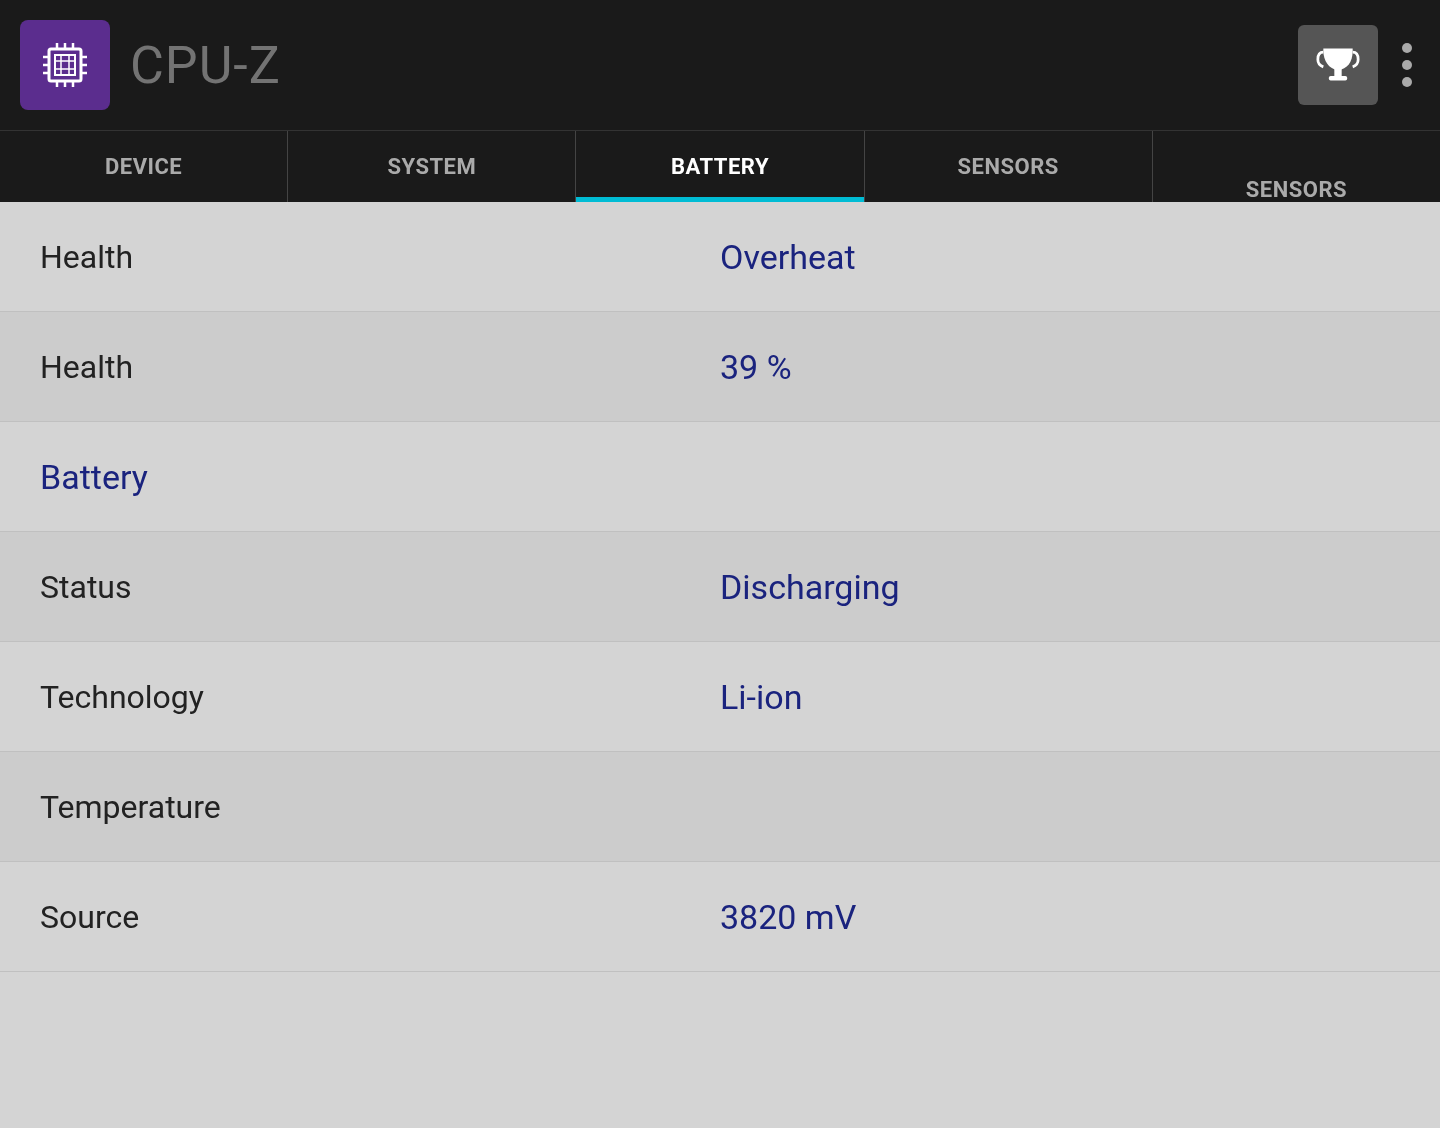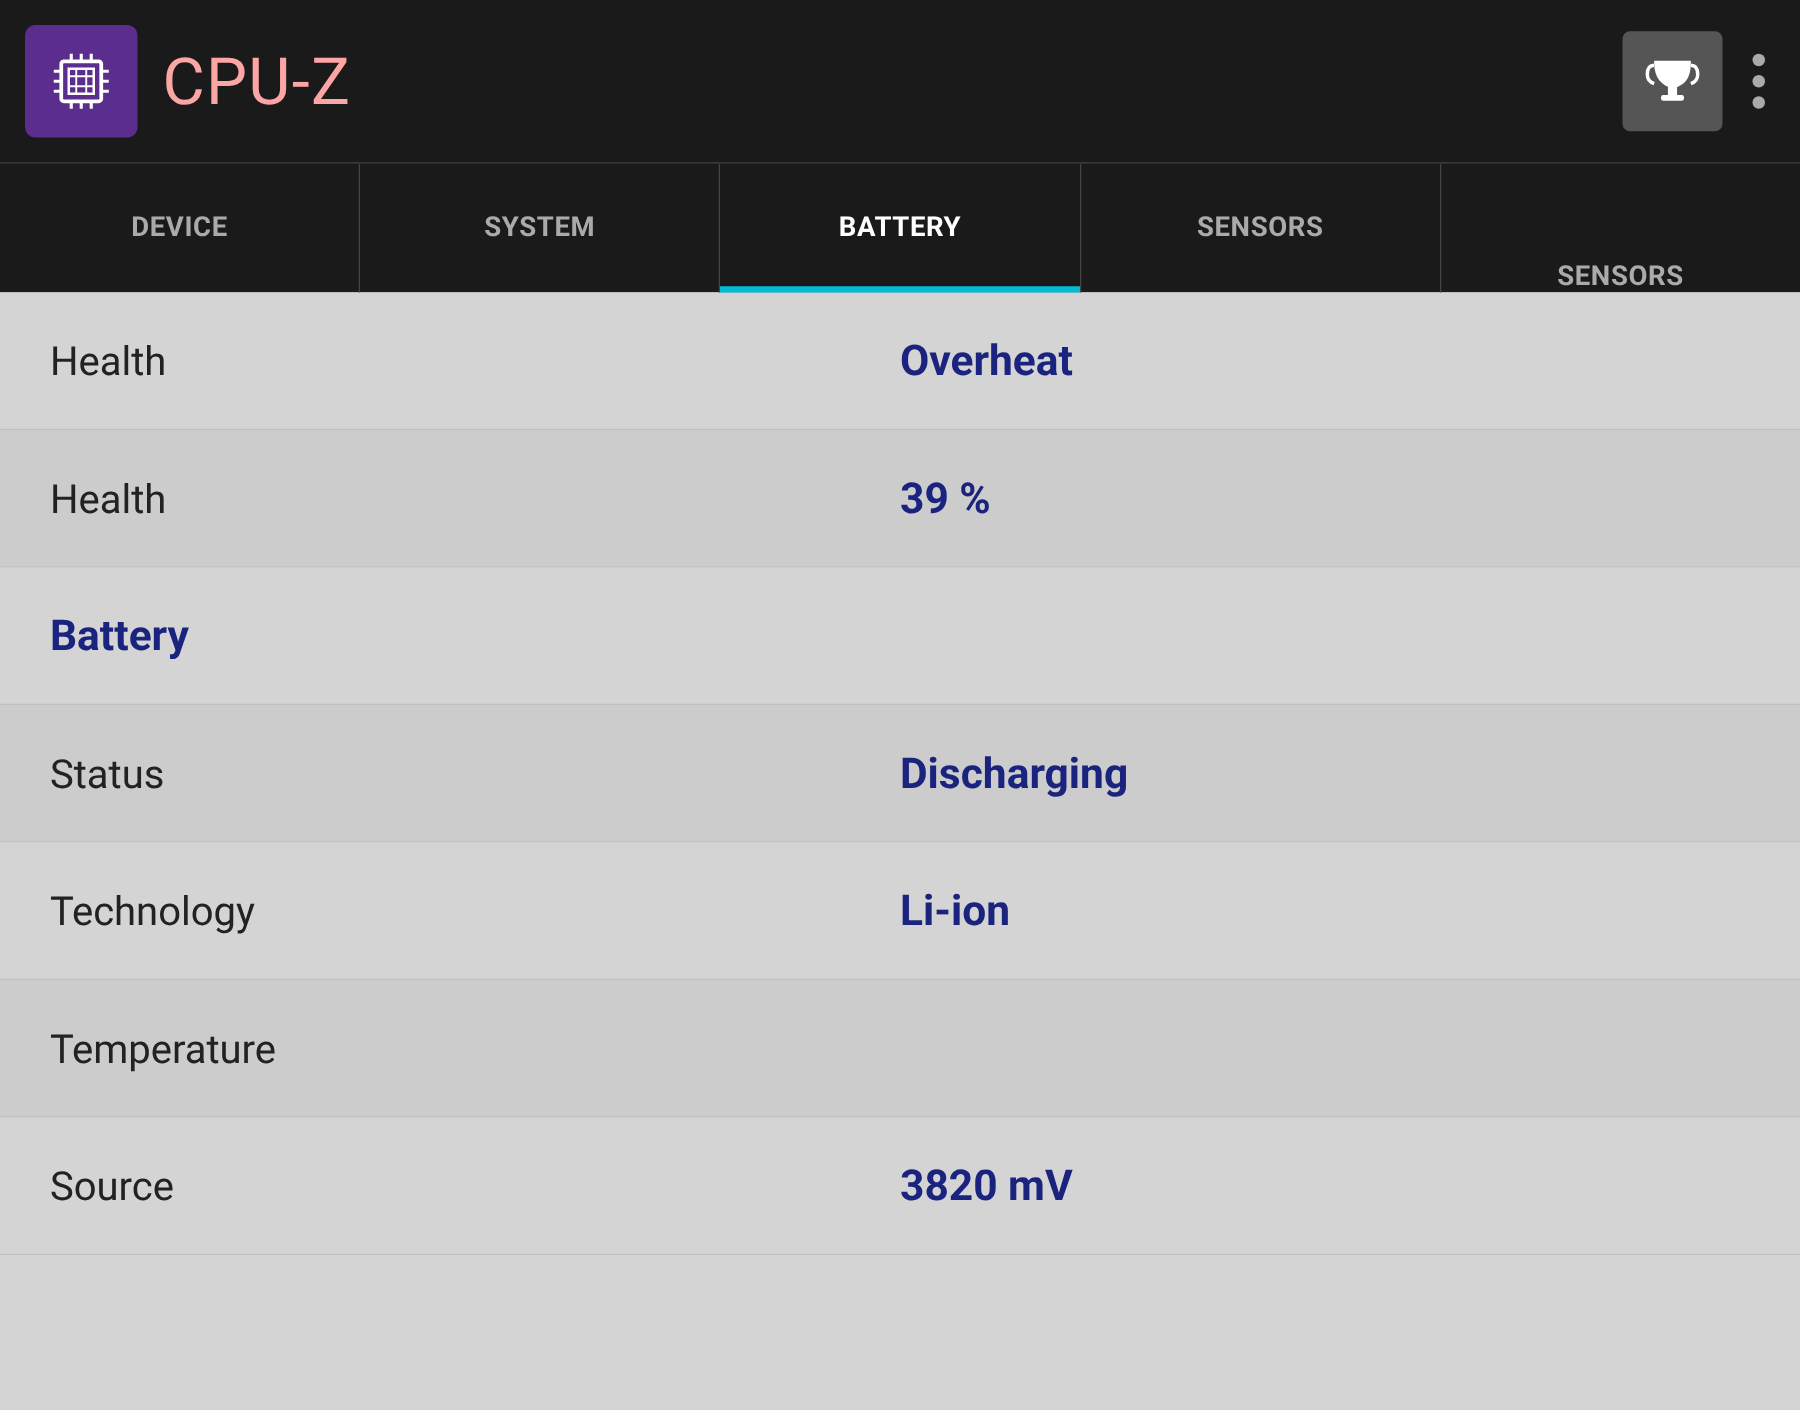--- a/index.html
+++ b/index.html
@@ -38,21 +38,21 @@
       flex-shrink: 0;
     }
 
     .header-logo svg {
       width: 64px;
       height: 64px;
       fill: white;
     }
 
     .header-title {
-      color: #fca5a5;
+      color: #737373;
       font-size: 52px;
       font-weight: 400;
       letter-spacing: 1px;
       text-align: center;
     }
 
     .header-actions {
       position: absolute;
       right: 20px;
       display: flex;
@@ -91,21 +91,21 @@
       background: #aaaaaa;
       border-radius: 50%;
       display: block;
     }
 
     
     .tab-bar {
       background: #1a1a1a;
       display: flex;
       align-items: stretch;
-      height: 104px;
+      height: 72px;
       border-top: 1px solid #333;
     }
 
     .tab {
       flex: 1;
       display: flex;
       align-items: center;
       justify-content: center;
       color: #aaaaaa;
       font-size: 22px;
@@ -161,21 +161,21 @@
       flex: 1;
       font-size: 32px;
       color: #222222;
       font-weight: 400;
     }
 
     .row-value {
       flex: 1;
       font-size: 34px;
       color: #1a237e;
-      font-weight: 700;
+      font-weight: 400;
     }
   </style>
 </head>
 <body>
 
 <div class="header">
   <div class="header-logo">
     <svg viewBox="0 0 64 64">
 
       <rect x="16" y="16" width="32" height="32" fill="none" stroke="white" stroke-width="3" rx="2"></rect>

